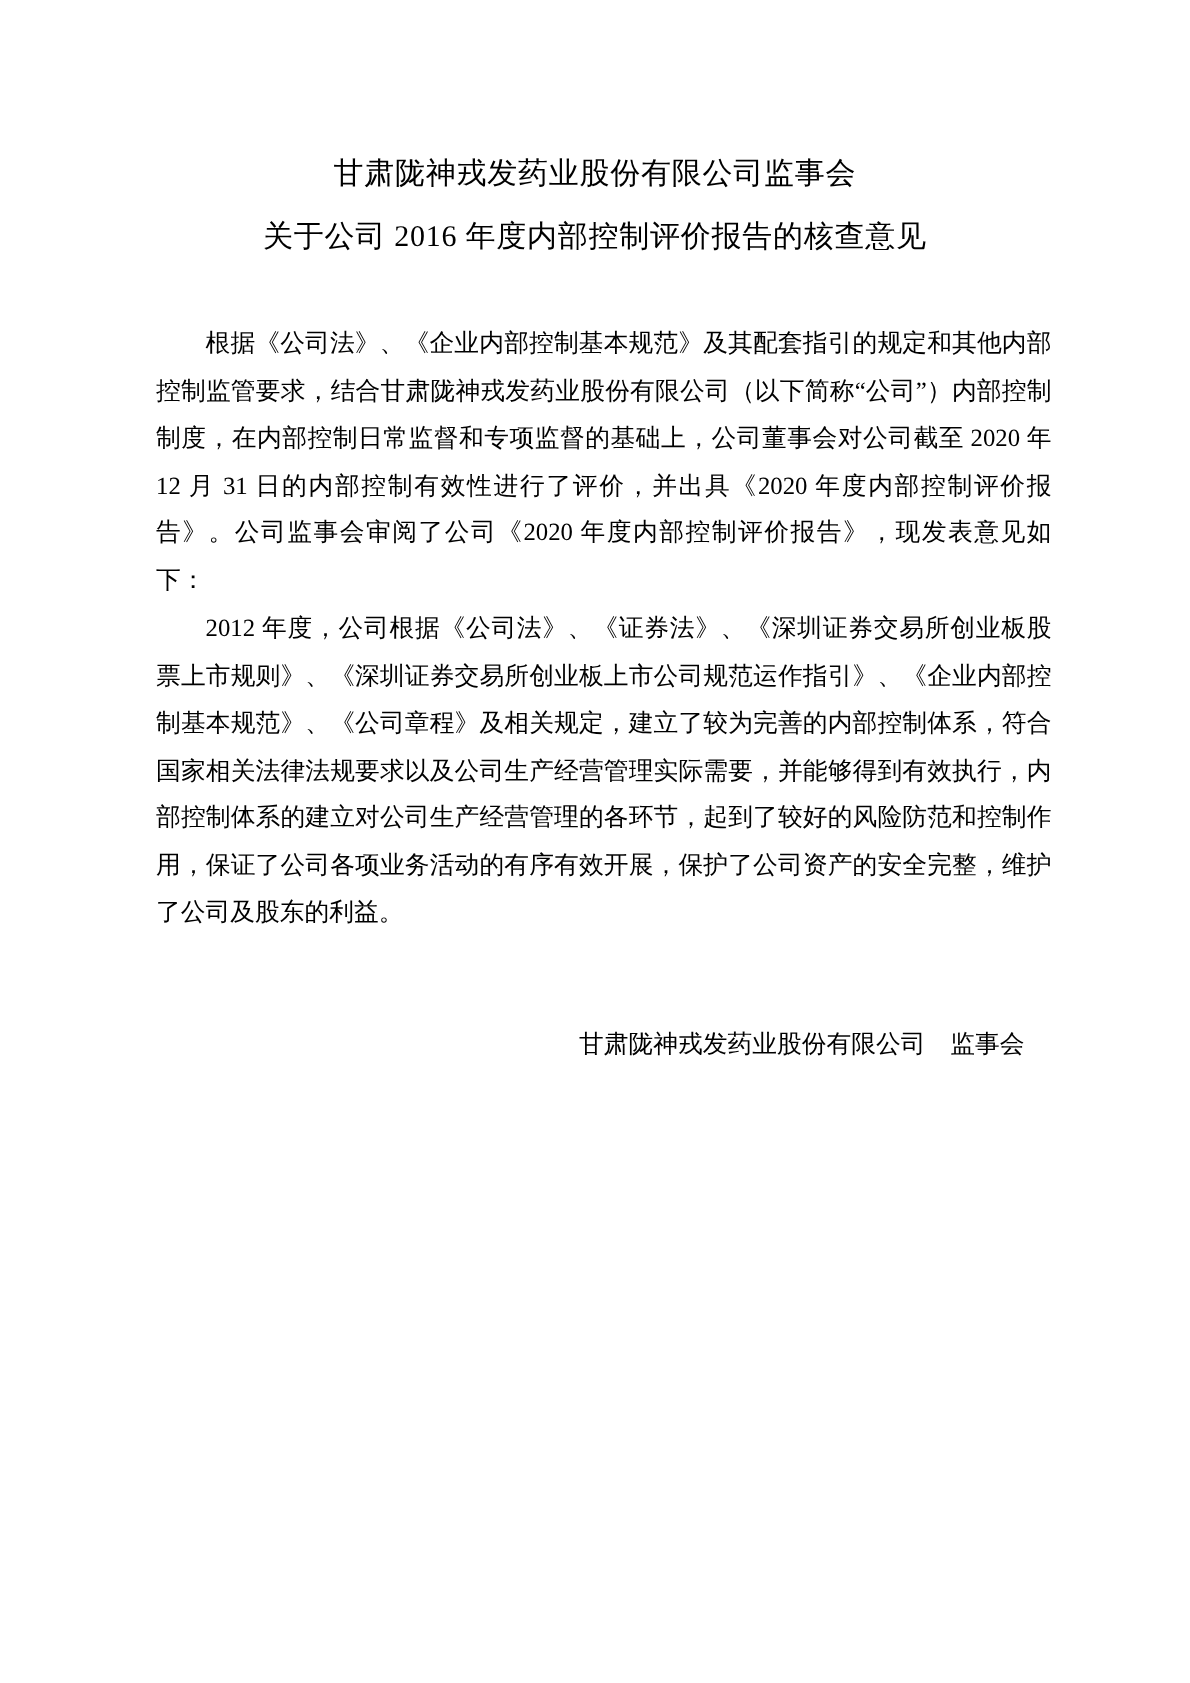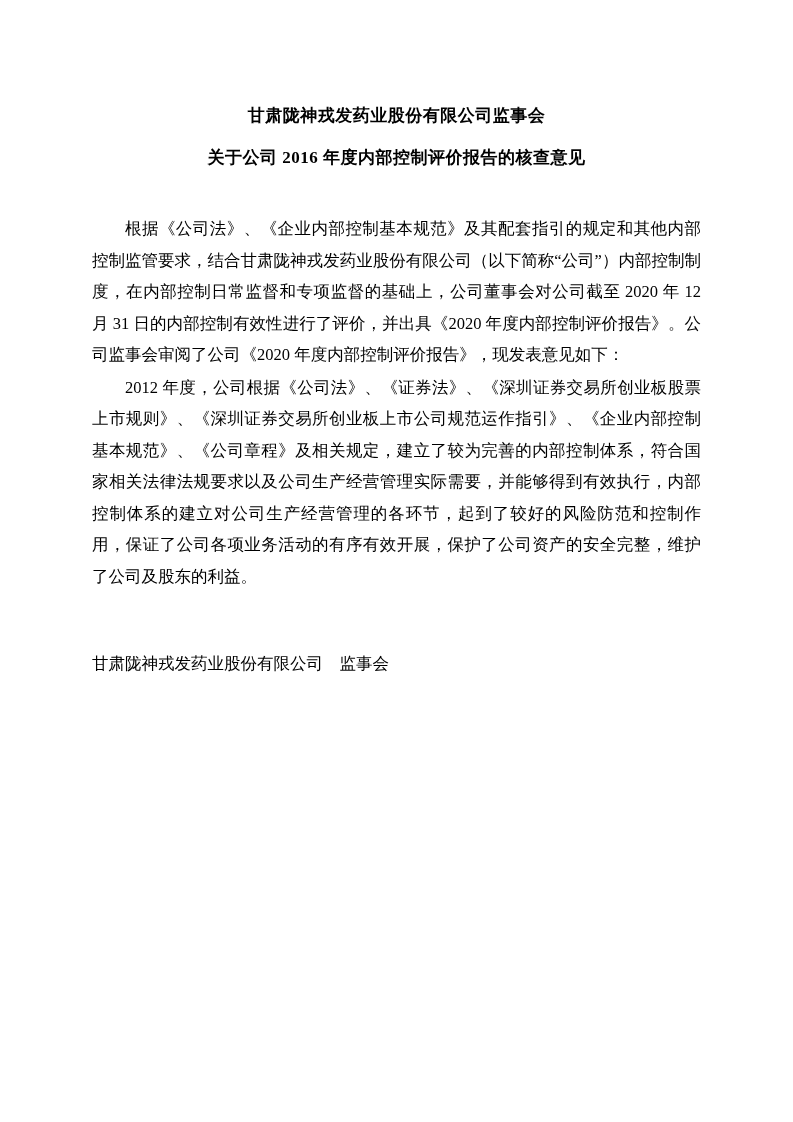--- a/index.html
+++ b/index.html
@@ -16,48 +16,48 @@
   }
   .page {
     position: relative;
     width: 793px;
     height: 1122px;
     box-sizing: border-box;
     padding: 95px 92px 60px 92px;
   }
   .doc-title {
     text-align: center;
-    font-weight: bold;
-    font-size: 17px;
+    font-weight: normal;
+    font-size: 20px;
     line-height: 42px;
     letter-spacing: 0.5px;
   }
   .doc-title .line1 {
     display: block;
   }
   .doc-title .line2 {
     display: block;
   }
   .body-block {
     margin-top: 34px;
   }
   p.para {
-    margin: 0 0 0 0;
+    margin: 0 0 0 12px;
     font-size: 16.5px;
     line-height: 31.5px;
     text-align: justify;
     text-justify: inter-ideograph;
     text-indent: 2em;
   }
   p.para + p.para {
     margin-top: 1px;
   }
   .signature {
     margin-top: 56px;
-    text-align: left;
+    text-align: right;
     font-size: 16.5px;
     line-height: 31.5px;
   }
   .signature .sig-line {
     display: block;
     padding-right: 18px;
   }
   .signature .sig-date {
     display: block;
     padding-right: 28px;

